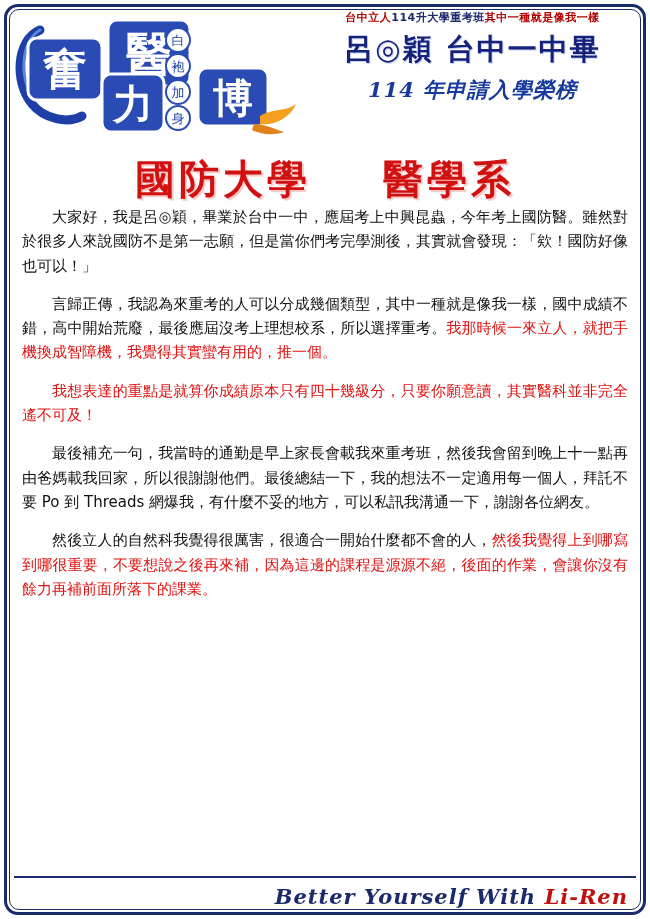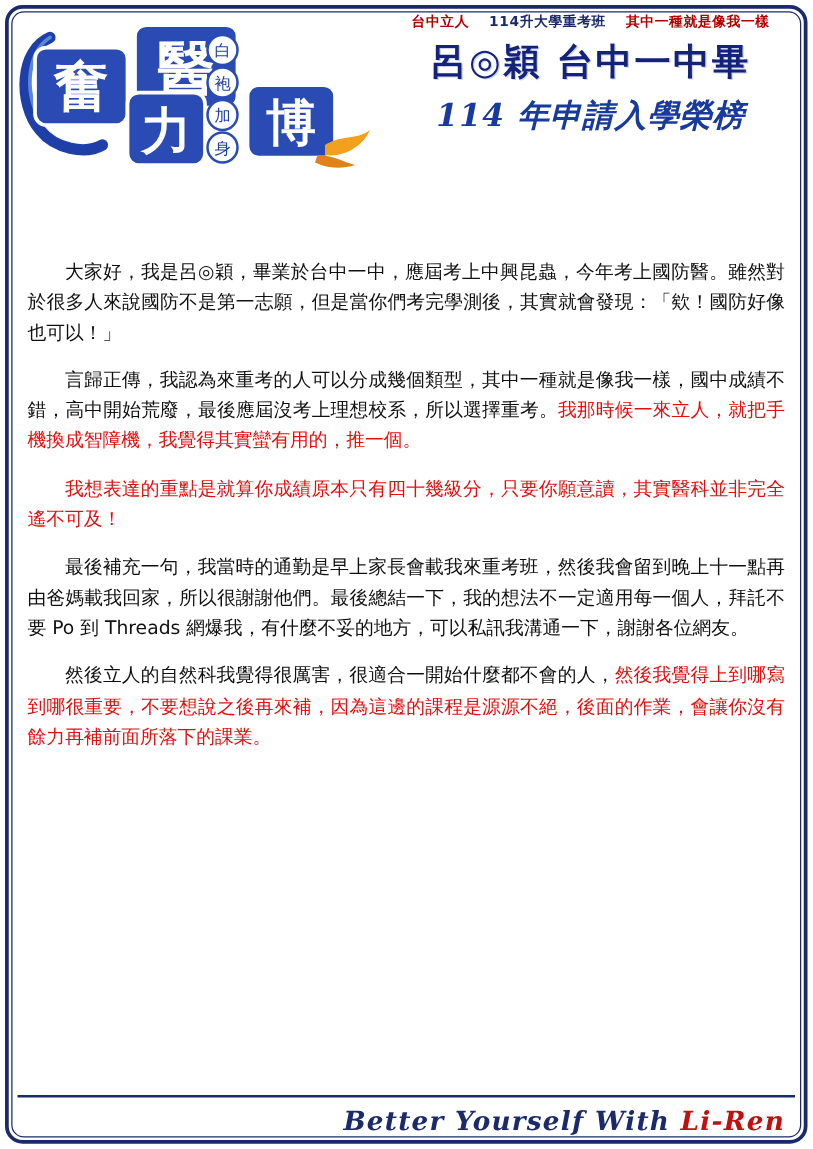--- a/index.html
+++ b/index.html
@@ -58,21 +58,21 @@
   .hdr-right {
     position: absolute;
     left: 300px; top: 0;
     width: 345px;
     text-align: center;
   }
   .hdr-tags {
     display: flex;
     justify-content: center;
     align-items: center;
-    gap: 16px;
+    gap: 0;
     font-family: "DejaVu Sans", sans-serif;
     font-weight: bold;
     font-size: 11px;
     color: #b00000;
     letter-spacing: 0.5px;
     white-space: nowrap;
   }
   .hdr-tags .tag-blue { color: #1b2a6b; }
   .hdr-name {
     margin-top: 5px;
@@ -82,21 +82,21 @@
     color: #15227a;
     letter-spacing: 2px;
     white-space: nowrap;
     text-shadow: 1px 1px 0 #c9d2f0;
   }
   .hdr-sub {
     margin-top: 6px;
     font-family: "DejaVu Serif", serif;
     font-weight: bold;
     font-style: italic;
-    font-size: 25px;
+    font-size: 21px;
     color: #173a9c;
     letter-spacing: 1px;
     white-space: nowrap;
   }
 
   
   .big-title {
     position: absolute;
     left: 0; top: 152px;
     width: 650px;
@@ -193,20 +193,25 @@
       <div class="hdr-tags">
         <span>台中立人</span>
         <span class="tag-blue">114升大學重考班</span>
         <span>其中一種就是像我一樣</span>
       </div>
       <div class="hdr-name">呂◎穎  台中一中畢</div>
       <div class="hdr-sub">114 年申請入學榮榜</div>
     </div>
   </div>
 
+  <div class="big-title">
+    <span>國防大學</span>
+    <span class="gap"></span>
+    <span>醫學系</span>
+  </div>
 
   <div class="content">
 
     <p class="para indent">
       <span>大家好，我是呂◎穎，畢業於台中一中，應屆考上中興昆蟲，今年考上國防醫。雖然對於很多人來說國防不是第一志願，但是當你們考完學測後，其實就會發現：「欸！國防好像也可以！」</span>
     </p>
 
     <p class="para indent">
       <span>言歸正傳，我認為來重考的人可以分成幾個類型，其中一種就是像我一樣，國中成績不錯，高中開始荒廢，最後應屆沒考上理想校系，所以選擇重考。</span><span class="red">我那時候一來立人，就把手機換成智障機，我覺得其實蠻有用的，推一個。</span>
     </p>

